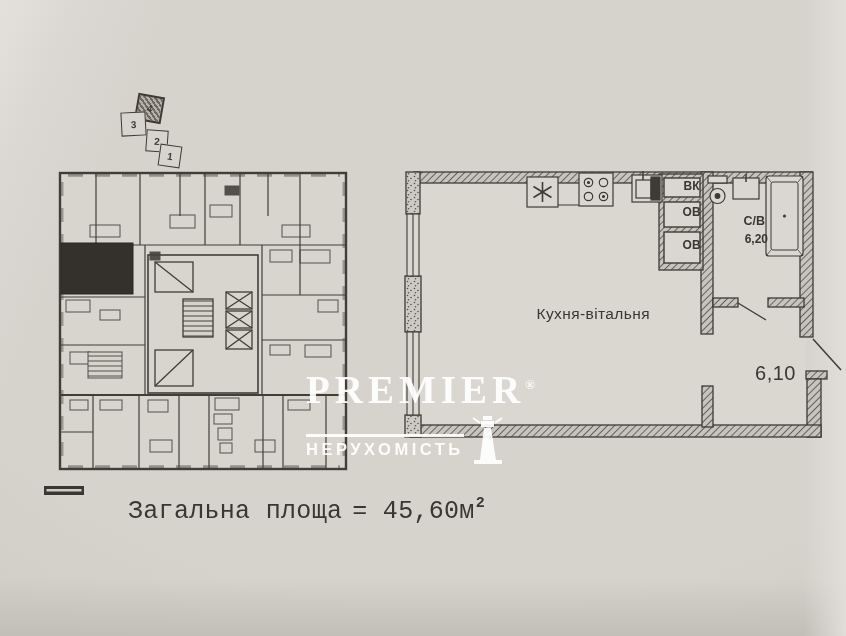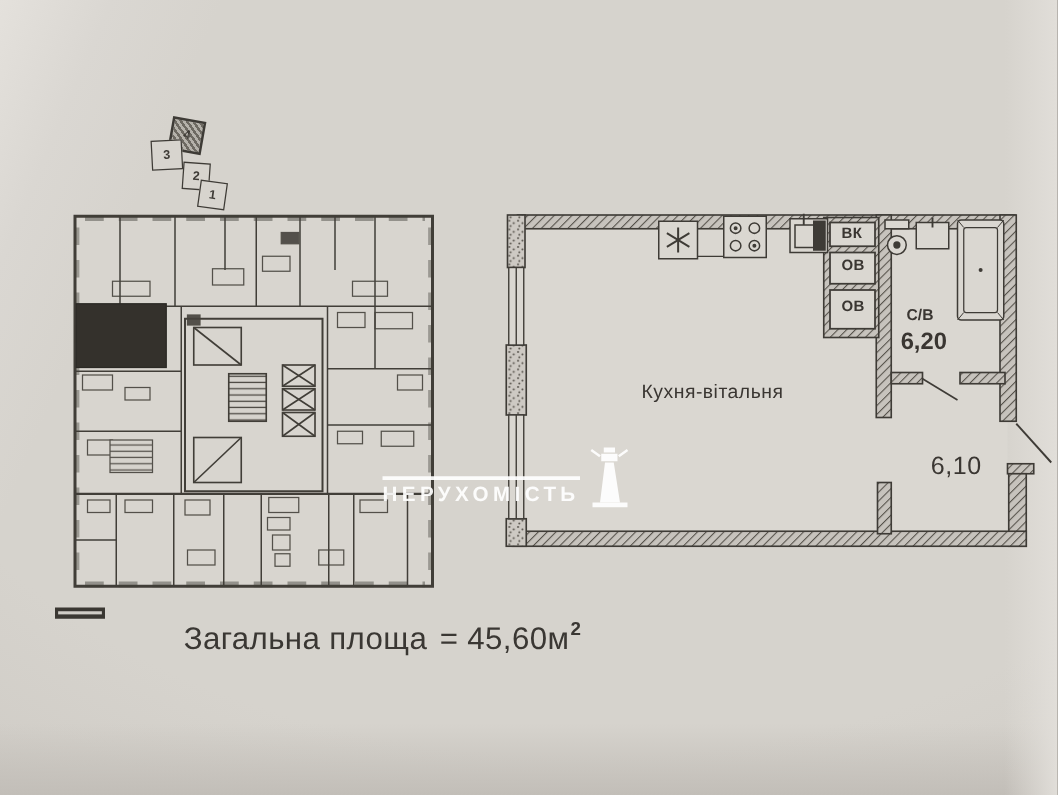--- a/index.html
+++ b/index.html
@@ -14,38 +14,38 @@
   }
   .abs{position:absolute;}
   svg{display:block;}
   
   .locator{position:absolute;border:1.6px solid #3e3b36;background:#d7d4ce;
     display:flex;align-items:center;justify-content:center;
     font-size:10px;font-weight:700;color:#3e3b36;}
   .locator.filled{background:repeating-linear-gradient(45deg,#94908780 0 2px,#6e6a62 2px 4px);
     border-width:2px;color:rgba(35,33,29,.65);}
   
-  .plan-label{position:absolute;text-align:center;color:#3a3632;line-height:1.05;}
+  .plan-label{position:absolute;text-align:right;color:#3a3632;line-height:1.05;}
   .lbl-room{font-size:15.5px;letter-spacing:.4px;}
   .lbl-area{font-size:16px;letter-spacing:.5px;}
-  .lbl-small{font-size:12.5px;font-weight:600;margin-top:31px;}
+  .lbl-small{font-size:12.5px;font-weight:600;}
   .lbl-shaft{font-size:12px;font-weight:700;letter-spacing:.3px;}
   
   .watermark{position:absolute;left:306px;top:370px;width:215px;color:rgba(255,255,255,.92);
     user-select:none;}
   .wm-brand{font-family:"Liberation Serif",serif;font-weight:700;font-size:39px;
     letter-spacing:5px;line-height:1;white-space:nowrap;}
   .wm-reg{font-size:13px;vertical-align:super;letter-spacing:0;}
-  .wm-row{display:flex;align-items:flex-end;margin-top:0;}
+  .wm-row{display:flex;align-items:center;margin-top:19px;}
   .wm-subwrap{border-top:3.5px solid rgba(255,255,255,.92);padding-top:3px;}
   .wm-sub{font-size:16.5px;font-weight:700;letter-spacing:3.5px;white-space:nowrap;}
   .wm-icon{margin-left:6px;margin-top:-14px;}
   
-  .footer{position:absolute;left:147px;top:497px;font-size:25px;color:#3a3733;
-    letter-spacing:.3px;white-space:nowrap;}
+  .footer{position:absolute;left:128px;top:497px;font-size:25px;color:#3a3733;
+    letter-spacing:.3px;white-space:nowrap;font-family:Liberation Mono, monospace;}
   .footer .lbl{margin-right:10px;}
   .footer sup{font-size:15px;position:relative;top:-2px;left:1px;font-weight:700;}
 </style>
 </head>
 <body>
 
 <div class="photo">
 
   <svg class="abs" style="left:36px;top:165px" width="316" height="336" viewBox="36 165 316 336">
     <defs>
@@ -253,27 +253,28 @@
         <circle cx="784.5" cy="216" r="1.6" fill="#3e3b36" stroke="none"></circle>
       </g>
     </g>
   </svg>
 
   <div class="plan-label lbl-shaft" style="left:663px;top:180px;width:37px">ВК</div>
   <div class="plan-label lbl-shaft" style="left:664px;top:206px;width:37px">ОВ</div>
   <div class="plan-label lbl-shaft" style="left:664px;top:239px;width:37px">ОВ</div>
 
   <div class="plan-label lbl-small" style="left:707px;top:215px;width:58px">С/В</div>
-  <div class="plan-label lbl-small" style="left:710px;top:233px;width:58px;font-size:19px">6,20</div>
+  <div class="plan-label lbl-small" style="left:710px;top:233px;width:58px;font-size:12px">6,20</div>
 
   <div class="plan-label lbl-room" style="left:490px;top:306px;width:160px">Кухня-вітальня</div>
 
   <div class="plan-label lbl-area" style="left:734px;top:363px;width:62px;font-size:20px">6,10</div>
 
   <div class="watermark">
+    <div class="wm-brand"><span>PREMIER</span><span class="wm-reg">®</span></div>
     <div class="wm-row">
       <div class="wm-subwrap">
         <div class="wm-sub">НЕРУХОМІСТЬ</div>
       </div>
       <svg class="wm-icon" width="34" height="50" viewBox="0 0 34 50">
         <g fill="rgba(255,255,255,.92)">
           <polygon points="10,46 14,14 21,14 26,46"></polygon>
           <rect x="11" y="7" width="13" height="6"></rect>
           <rect x="13" y="2" width="9" height="4"></rect>
           <rect x="4" y="46" width="28" height="4"></rect>

